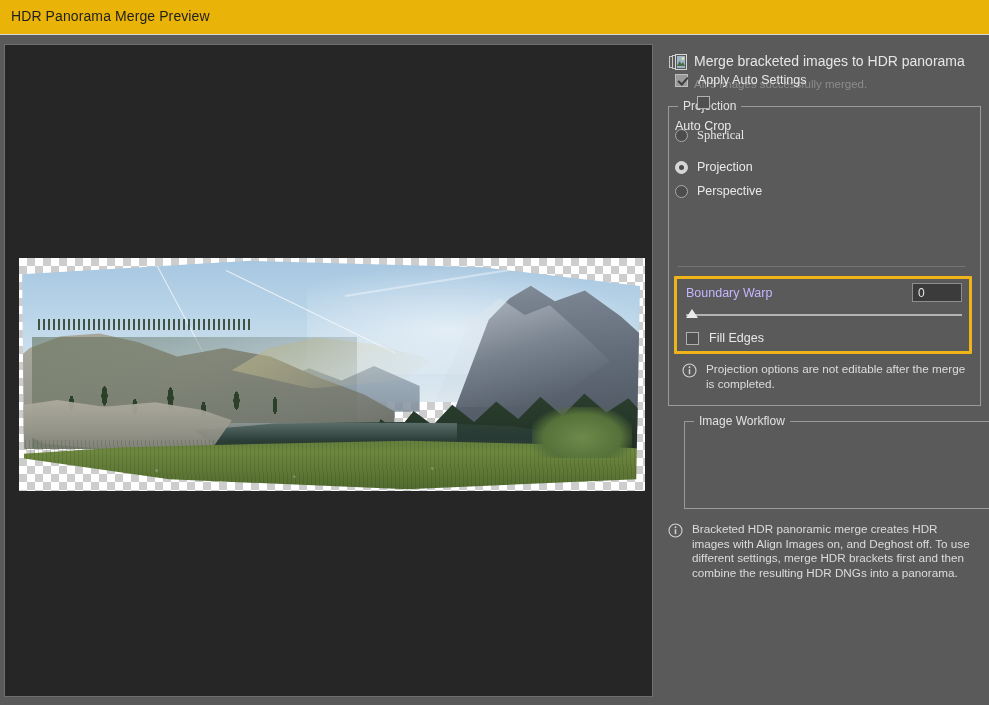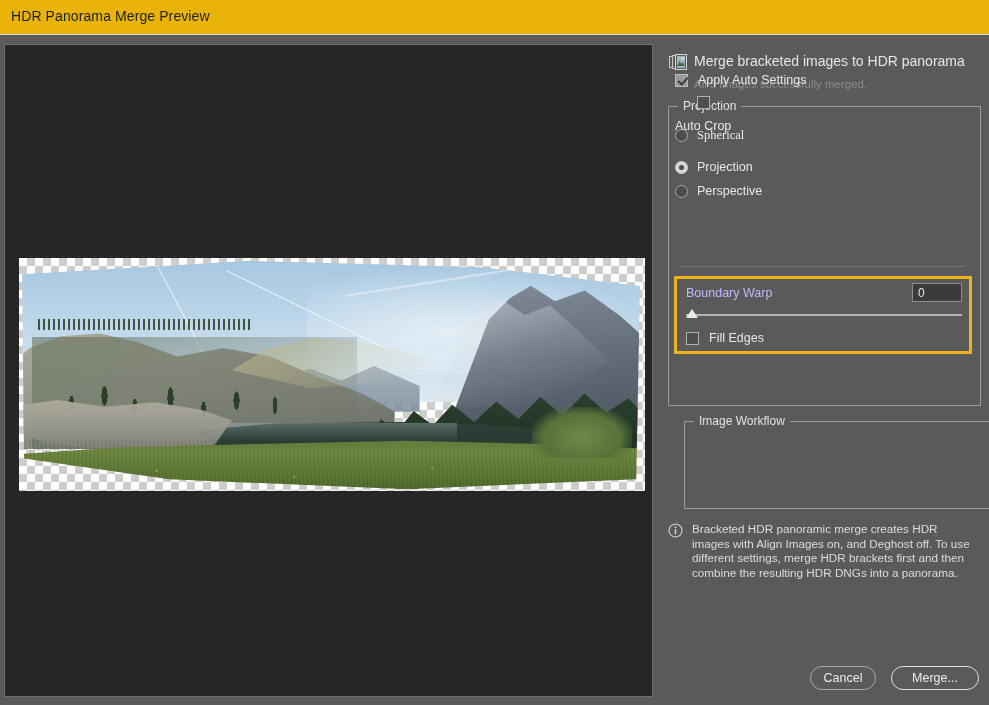--- a/index.html
+++ b/index.html
@@ -599,20 +599,30 @@
     </div>
     <div id="warp-slider">
       <div class="track"></div>
       <div class="thumb"></div>
     </div>
     <div id="fill-edges-row">
       <span class="checkbox"></span>
       <span class="cb-label">Fill Edges</span>
     </div>
 
+    <div class="info-block" id="proj-info">
+      <span class="info-icon">
+        <svg width="15" height="15" viewBox="0 0 15 15">
+          <circle cx="7.5" cy="7.5" r="6.5" fill="none" stroke="#d2d2d2" stroke-width="1.1"></circle>
+          <circle cx="7.5" cy="4.3" r="0.95" fill="#d2d2d2"></circle>
+          <rect x="6.75" y="6.2" width="1.5" height="5" fill="#d2d2d2"></rect>
+        </svg>
+      </span>
+      <span class="info-text">Projection options are not editable after the merge is completed.</span>
+    </div>
 
     <div class="groupbox" id="workflow-group">
       <span class="legend">Image Workflow</span>
     </div>
     <div id="wf-row1">
       <span class="checkbox checked"></span>
       <span class="cb-label">Apply Auto Settings</span>
     </div>
     <div id="wf-row2">
       <span class="checkbox"></span>
@@ -623,19 +633,15 @@
       <span class="info-icon">
         <svg width="15" height="15" viewBox="0 0 15 15">
           <circle cx="7.5" cy="7.5" r="6.5" fill="none" stroke="#d2d2d2" stroke-width="1.1"></circle>
           <circle cx="7.5" cy="4.3" r="0.95" fill="#d2d2d2"></circle>
           <rect x="6.75" y="6.2" width="1.5" height="5" fill="#d2d2d2"></rect>
         </svg>
       </span>
       <span class="info-text">Bracketed HDR panoramic merge creates HDR images with Align Images on, and Deghost off. To use different settings, merge HDR brackets first and then combine the resulting HDR DNGs into a panorama.</span>
     </div>
 
-    <div id="button-row">
-      <button class="pill-btn" id="cancel-btn">Cancel</button>
-      <button class="pill-btn" id="merge-btn">Merge...</button>
-    </div>
 
   </div>
 </div>
 
 </body></html>

